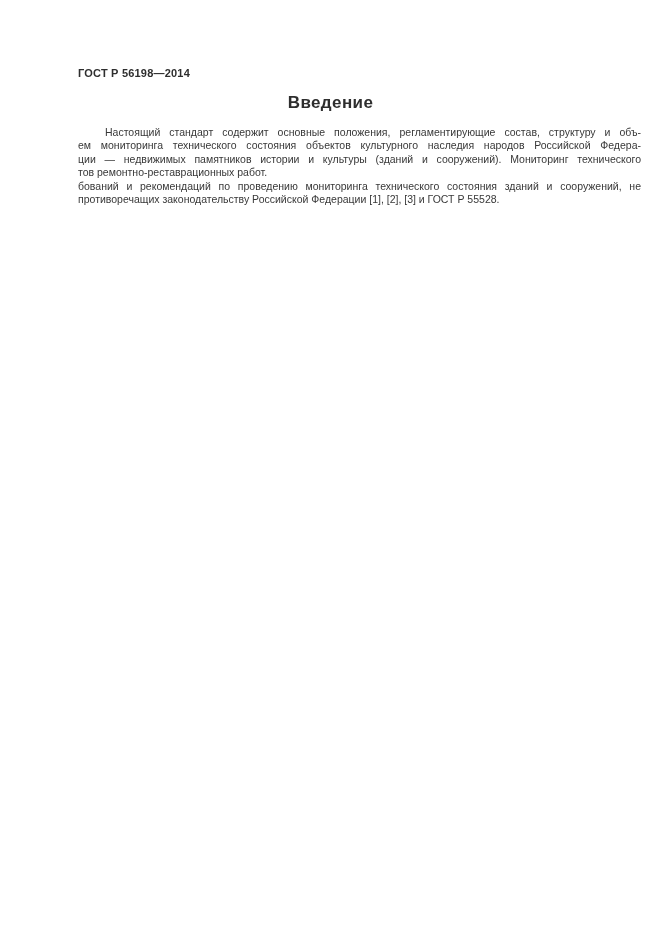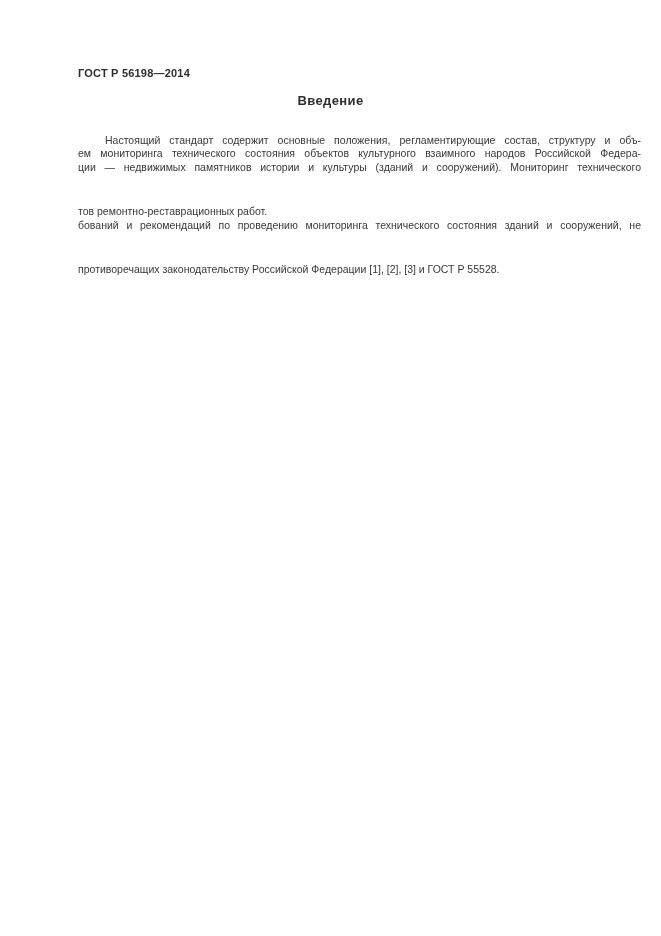--- a/index.html
+++ b/index.html
@@ -24,49 +24,48 @@
     font-weight: bold;
     color: #2e2e2e;
     letter-spacing: 0.2px;
   }
   .doc-title {
     position: absolute;
     left: 0;
     right: 0;
     top: 93px;
     text-align: center;
-    font-size: 13px;
+    font-size: 17px;
     font-weight: bold;
     color: #2e2e2e;
     letter-spacing: 0.4px;
   }
   .doc-body {
     position: absolute;
     left: 78px;
-    top: 134px;
+    top: 126px;
     width: 563px;
     font-size: 10.5px;
     line-height: 13.45px;
     color: #383838;
   }
   .paragraph {
     margin: 0;
     padding: 0;
   }
   .line {
     text-align: justify;
     text-align-last: justify;
     white-space: normal;
   }
   .line.first {
     text-indent: 27px;
   }
   .line.last {
     text-align-last: left;
-    margin-top: 31px;
   }
   .doc-footer {
     position: absolute;
     left: 78px;
     top: 845px;
     font-size: 11px;
     color: #3c3c3c;
   }
 </style>
 </head>
@@ -75,21 +74,21 @@
 <div class="page">
 
   <div class="doc-header">ГОСТ Р 56198—2014</div>
 
   <div class="doc-title">Введение</div>
 
   <div class="doc-body">
 
     <div class="paragraph">
       <div class="line first">Настоящий стандарт содержит основные положения, регламентирующие состав, структуру и объ-</div>
-      <div class="line">ем мониторинга технического состояния объектов культурного взаимного народов Российской Федера-</div>
+      <div class="line">ем мониторинга технического состояния объектов культурного наследия народов Российской Федера-</div>
       <div class="line">ции — недвижимых памятников истории и культуры (зданий и сооружений). Мониторинг технического</div>
       <div class="line last">тов ремонтно-реставрационных работ.</div>
     </div>
 
 
     <div class="paragraph">
       <div class="line">бований и рекомендаций по проведению мониторинга технического состояния зданий и сооружений, не</div>
       <div class="line last">противоречащих законодательству Российской Федерации [1], [2], [3] и ГОСТ Р 55528.</div>
     </div>
 

